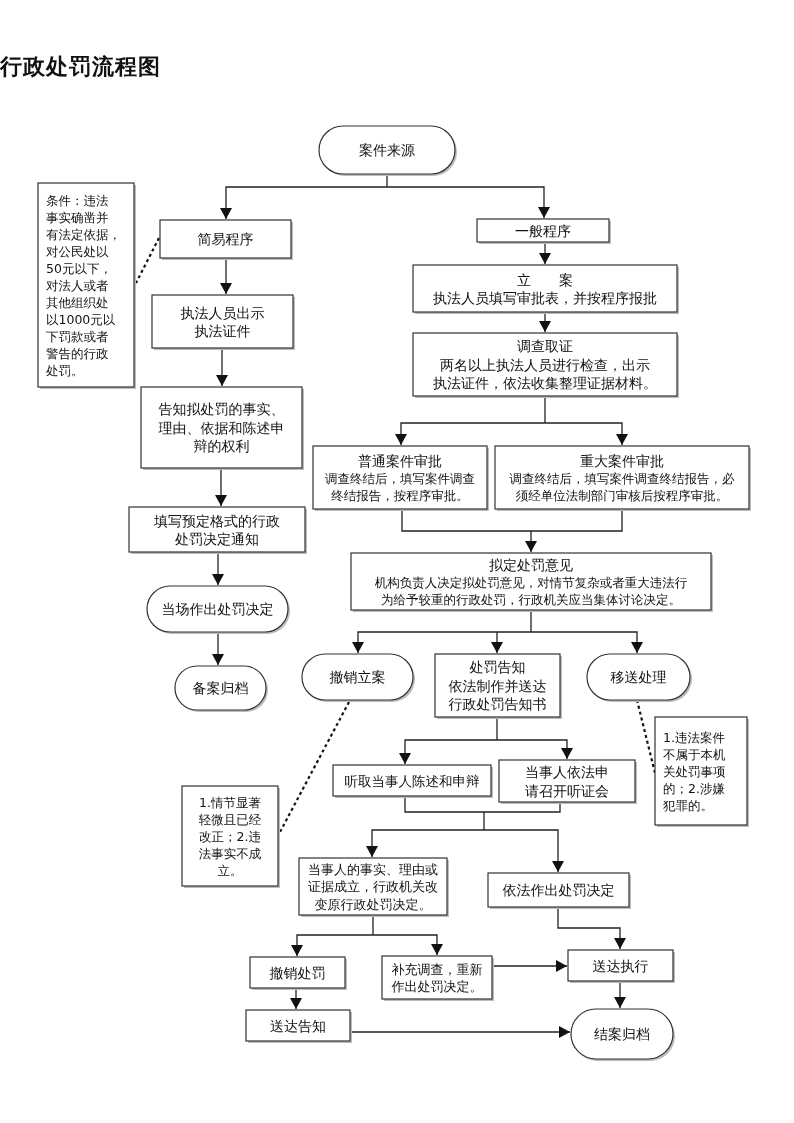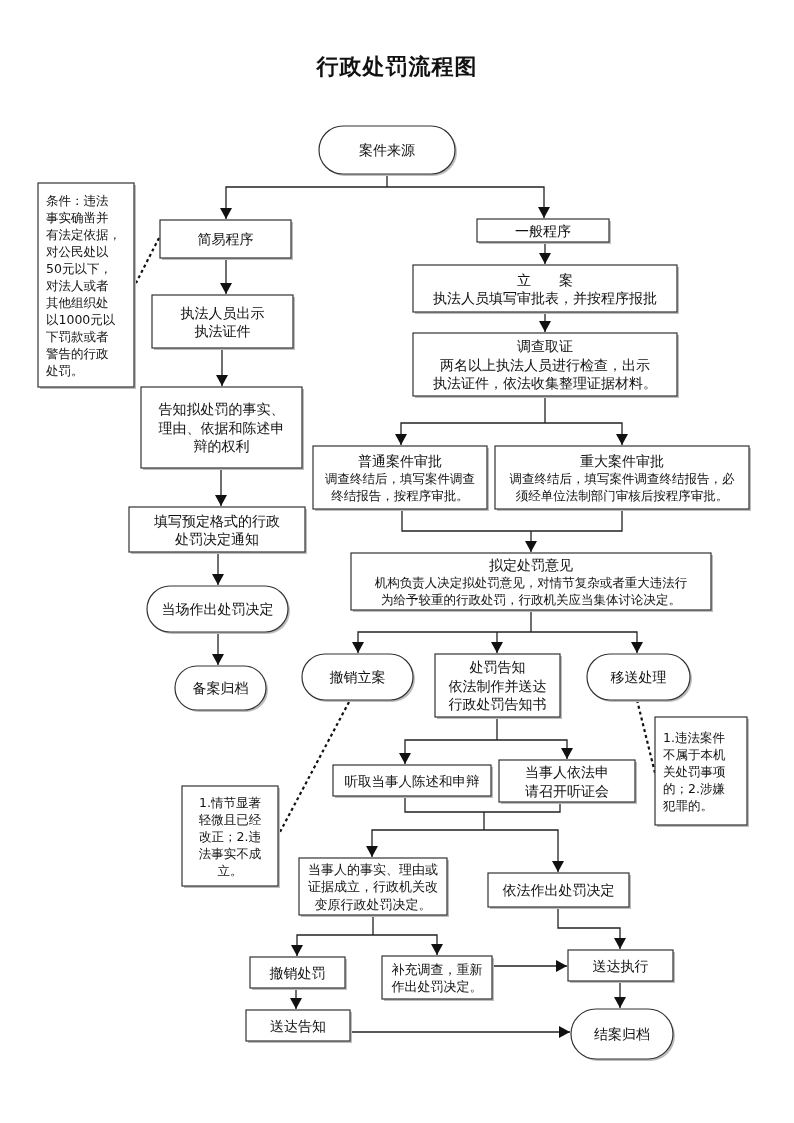--- a/index.html
+++ b/index.html
@@ -1,18 +1,18 @@
 <!DOCTYPE html>
 <html><head>
 <meta charset="utf-8">
 <style>
   html, body { margin: 0; padding: 0; background: #ffffff; }
   body { width: 794px; height: 1123px; position: relative; overflow: hidden;
          font-family: "DejaVu Sans", "Liberation Sans", sans-serif; color: #111; }
-  #page-title { position: absolute; left: 0; top: 52px; width: 794px; text-align: center;
+  #page-title { position: absolute; left: 0; top: 52px; width: 794px; text-align: left;
                 font-size: 22px; font-weight: bold; letter-spacing: 1px; }
   svg#diagram { position: absolute; left: 0; top: 0; }
   .node rect { fill: #ffffff; stroke: #333; stroke-width: 1.2; }
   .node .shadow { fill: #bdbdbd; stroke: none; }
   .node text { font-family: "DejaVu Sans", "Liberation Sans", sans-serif; fill: #111; }
   .edge { fill: none; stroke: #222; stroke-width: 1.3; }
   .note-link { fill: none; stroke: #111; stroke-width: 2.2; stroke-dasharray: 3 3; }
   .arrowhead { fill: #111; }
 </style>
 </head>

